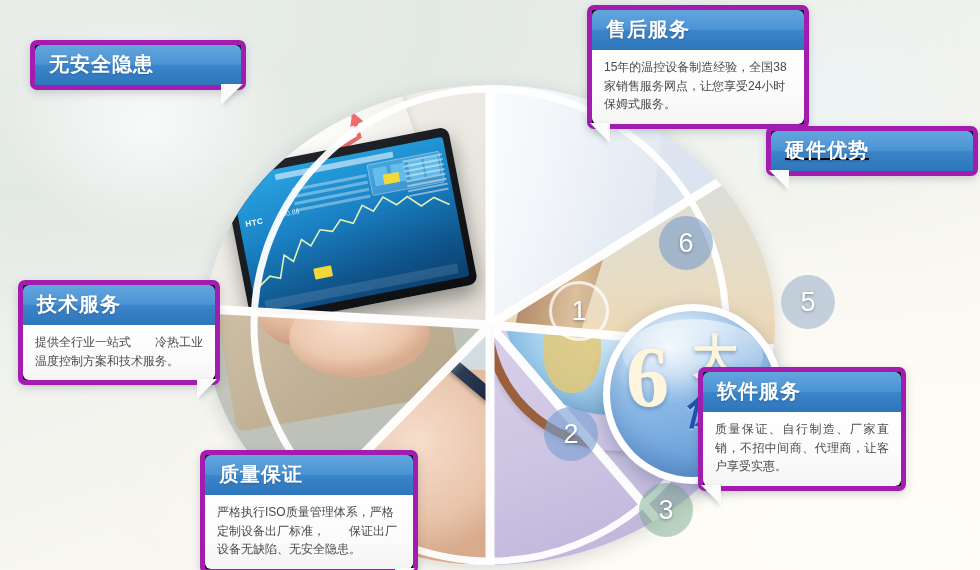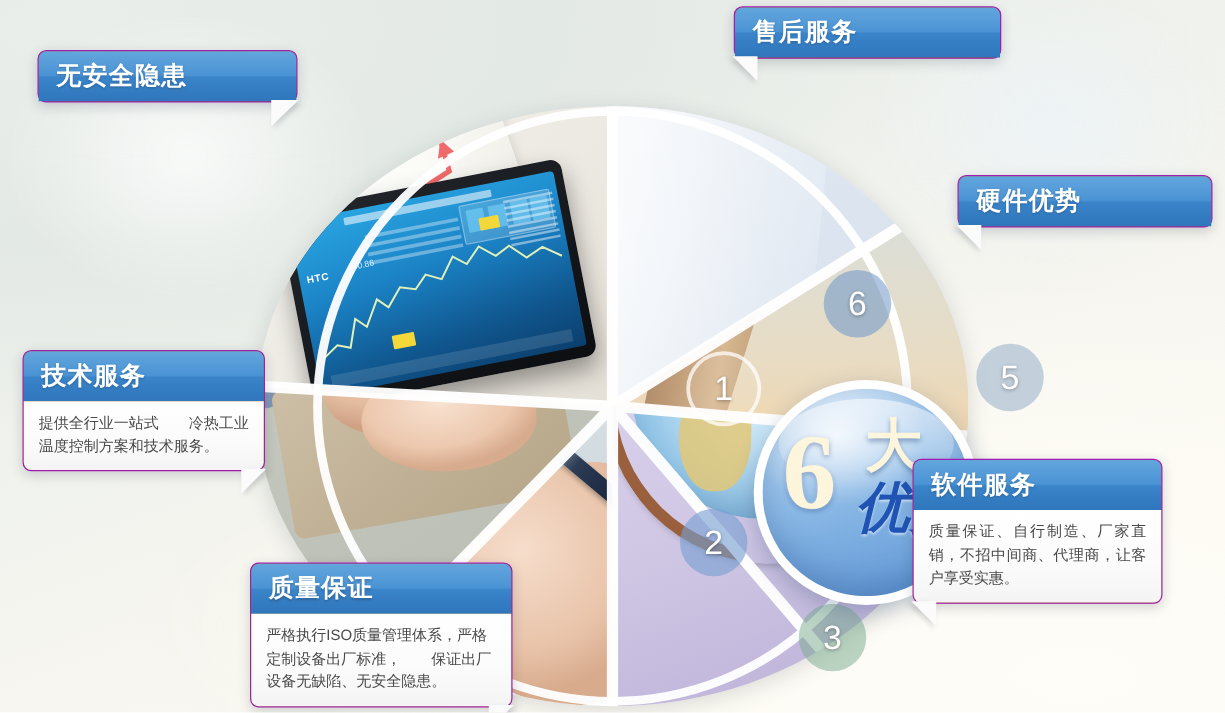--- a/index.html
+++ b/index.html
@@ -246,22 +246,22 @@
   .youshi{
     position:absolute;left:74px;top:74px;font-size:44px;line-height:1;
     font-family:"DejaVu Sans","Liberation Sans",sans-serif;font-weight:bold;font-style:italic;
     color:#1f53b4;text-shadow:0 1px 2px rgba(255,255,255,.55);
     letter-spacing:-1px;
   }
 
   
   .card{
     position:absolute;
-    background:#a16207;
-    border:1px solid #a21caf;
+    background:#000000;
+    border:5px solid #a21caf;
     border-radius:7px;
     box-shadow:0 3px 9px rgba(60,70,85,.22);
     overflow:visible;
   }
   .card-head{
     border-radius:6px 6px 0 0;
     background:linear-gradient(180deg,#63a6dd 0%,#4a93d4 48%,#3a84c9 52%,#2f76bc 100%);
     color:#ffffff;
     font-size:20px;font-weight:bold;
     padding:6px 14px 7px;
@@ -281,24 +281,24 @@
     filter:drop-shadow(2px 2px 2px rgba(60,70,85,.18));}
   #card-tech{left:18px;top:280px;width:192px;}
   #card-tech .tail{right:-2px;bottom:-19px;border-left:20px solid #fbfbfb;border-bottom:20px solid transparent;
     filter:drop-shadow(2px 2px 2px rgba(60,70,85,.18));}
   #card-quality{left:200px;top:450px;width:208px;}
   #card-quality .tail{right:-2px;bottom:-19px;border-left:20px solid #fbfbfb;border-bottom:20px solid transparent;
     filter:drop-shadow(2px 2px 2px rgba(60,70,85,.18));}
   #card-after{left:587px;top:5px;width:212px;}
   #card-after .tail{left:-2px;bottom:-19px;border-right:20px solid #fbfbfb;border-bottom:20px solid transparent;
     filter:drop-shadow(-2px 2px 2px rgba(60,70,85,.18));}
-  #card-hardware{left:766px;top:140px;width:202px;}
+  #card-hardware{left:766px;top:126px;width:202px;text-decoration:underline;}
   #card-hardware .tail{left:-2px;bottom:-19px;border-right:20px solid #fbfbfb;border-bottom:20px solid transparent;
     filter:drop-shadow(-2px 2px 2px rgba(60,70,85,.18));}
-  #card-software{left:698px;top:367px;width:198px;margin-left:32px;}
+  #card-software{left:698px;top:367px;width:198px;}
   #card-software .tail{left:-2px;bottom:-19px;border-right:20px solid #fbfbfb;border-bottom:20px solid transparent;
     filter:drop-shadow(-2px 2px 2px rgba(60,70,85,.18));}
   #card-software .card-body{text-align:justify;}
 </style>
 </head>
 <body>
 
 <div id="stage">
 
   <div class="bg-base"></div>
@@ -467,20 +467,21 @@
   </div>
 
   <div class="card" id="card-tech">
     <div class="card-head">技术服务</div>
     <div class="card-body">提供全行业一站式　　冷热工业温度控制方案和技术服务。</div>
     <div class="tail"></div>
   </div>
 
   <div class="card" id="card-after">
     <div class="card-head">售后服务</div>
+    <div class="card-body">15年的温控设备制造经验，全国38家销售服务网点，让您享受24小时保姆式服务。</div>
     <div class="tail"></div>
   </div>
 
   <div class="card" id="card-hardware">
     <div class="card-head">硬件优势</div>
     <div class="tail"></div>
   </div>
 
   <div class="card" id="card-software">
     <div class="card-head">软件服务</div>

